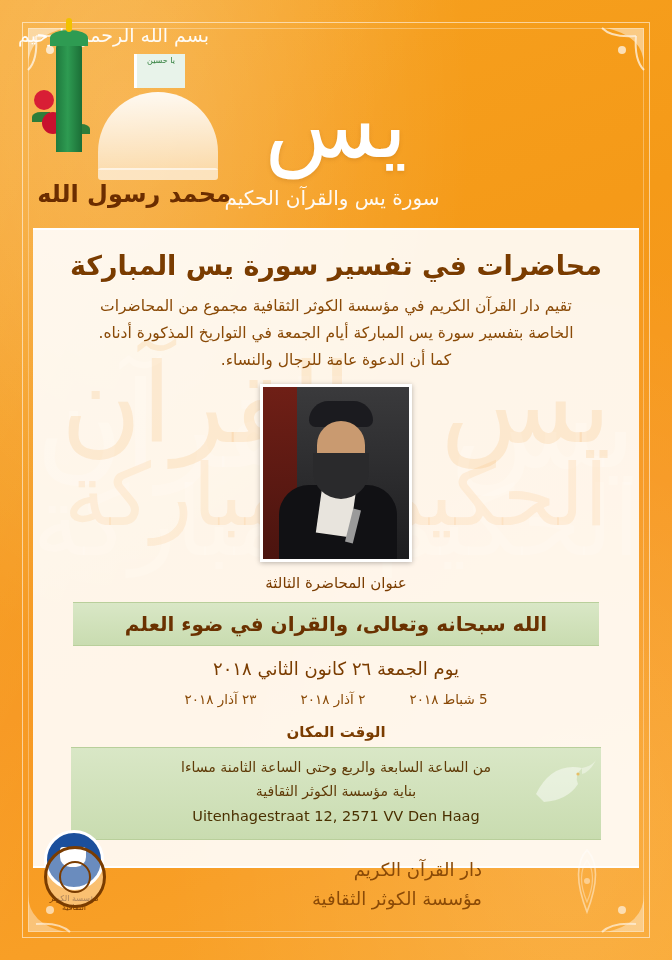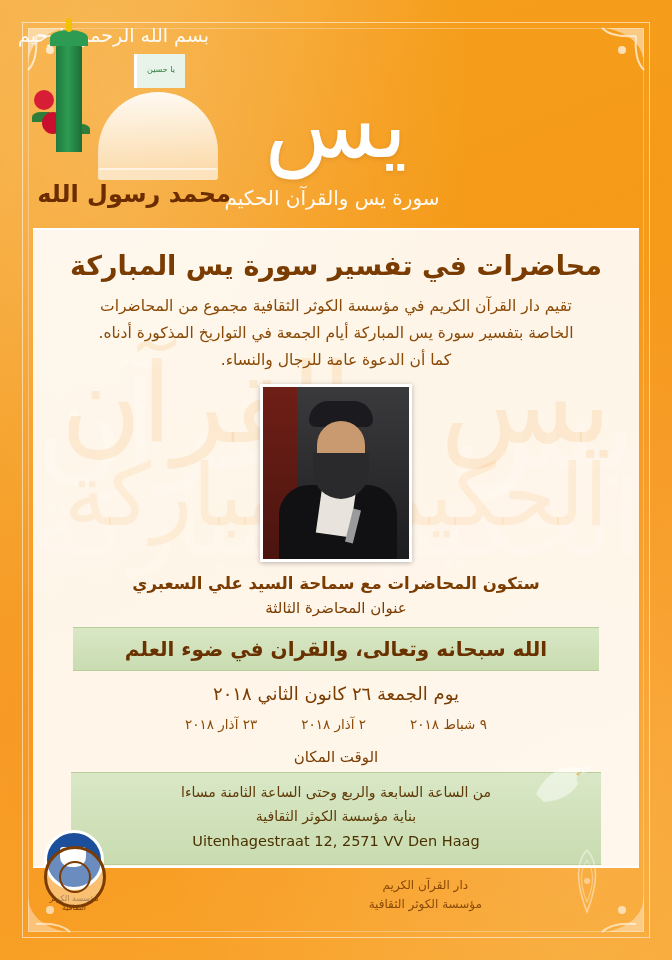--- a/index.html
+++ b/index.html
@@ -173,21 +173,21 @@
     width: 48px;
     height: 34px;
     background: #e8f3ea;
     border-left: 3px solid #ffffff;
   }
   .flag .flag-txt {
     display: block;
     font-size: 8px;
     color: #2e7d3a;
     text-align: center;
-    padding-top: 11px;
+    padding-top: 2px;
     letter-spacing: 0;
   }
   .flowers {
     position: absolute;
     left: 6px;
     top: 42px;
     width: 66px;
     height: 72px;
   }
   .fl {
@@ -344,21 +344,21 @@
     gap: 44px;
     color: #8a4a07;
     font-size: 13.5px;
     margin-bottom: 16px;
   }
 
   .info-head {
     position: relative;
     color: #7a3c00;
     font-size: 15px;
-    font-weight: normal;
+    font-weight: bold;
     margin-bottom: 6px;
   }
   .info-box {
     position: relative;
     margin: 3px 12px;
     padding: 8px 10px 10px 10px;
     background: linear-gradient(180deg,#d9e7c6,#c9dcb0);
     border-top: 1px solid #b9cf9b;
     border-bottom: 1px solid #b9cf9b;
     color: #5f3a07;
@@ -417,23 +417,22 @@
     content: "";
     position: absolute; left: 12px; top: 12px;
     width: 28px; height: 28px;
     border: 2px solid #7a3c00;
     border-radius: 50%;
   }
   .footer-text {
     position: absolute;
     right: 190px;
     bottom: 46px;
-    text-align: center;
     color: #8a4a07;
-    font-size: 12px;
+    font-size: 18px;
     line-height: 1.6;
     direction: rtl;
   }
   .dove {
     position: absolute;
     right: 72px;
     bottom: 150px;
     width: 70px;
     height: 56px;
     opacity: 0.55;
@@ -529,28 +528,27 @@
       <div class="photo">
         <div class="bg-left"></div>
         <div class="robe"></div>
         <div class="collar"></div>
         <div class="turban"></div>
         <div class="face"></div>
         <div class="beard"></div>
         <div class="mic"></div>
       </div>
 
-      <div class="speaker">ستكون المحاضرات مع سماحة السيد علي السعبري</div>
       <div class="lecture-label">عنوان المحاضرة الثالثة</div>
       <div class="lecture-title-bar">الله سبحانه وتعالى، والقران في ضوء العلم</div>
 
       <div class="date-main">يوم الجمعة ٢٦ كانون الثاني ٢٠١٨</div>
 
       <div class="dates-row">
-        <span>٩ شباط ٢٠١٨</span>
+        <span>5 شباط ٢٠١٨</span>
         <span>٢ آذار ٢٠١٨</span>
         <span>٢٣ آذار ٢٠١٨</span>
       </div>
 
       <div class="info-head">الوقت المكان</div>
       <div class="info-box">
         <div>من الساعة السابعة والربع وحتى الساعة الثامنة مساءا</div>
         <div>بناية مؤسسة الكوثر الثقافية</div>
         <div class="addr">Uitenhagestraat 12, 2571 VV Den Haag</div>
       </div>

